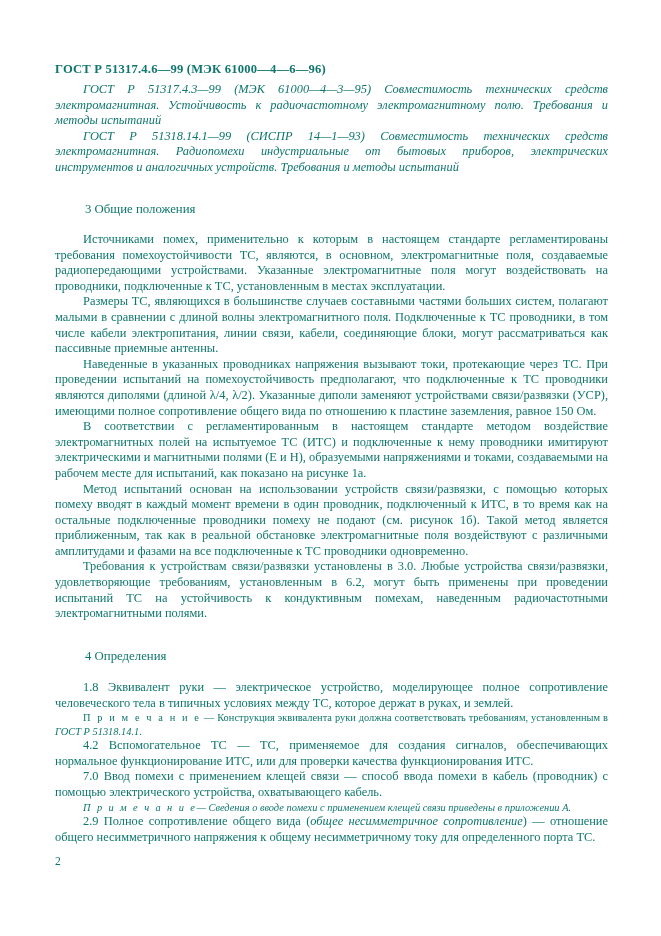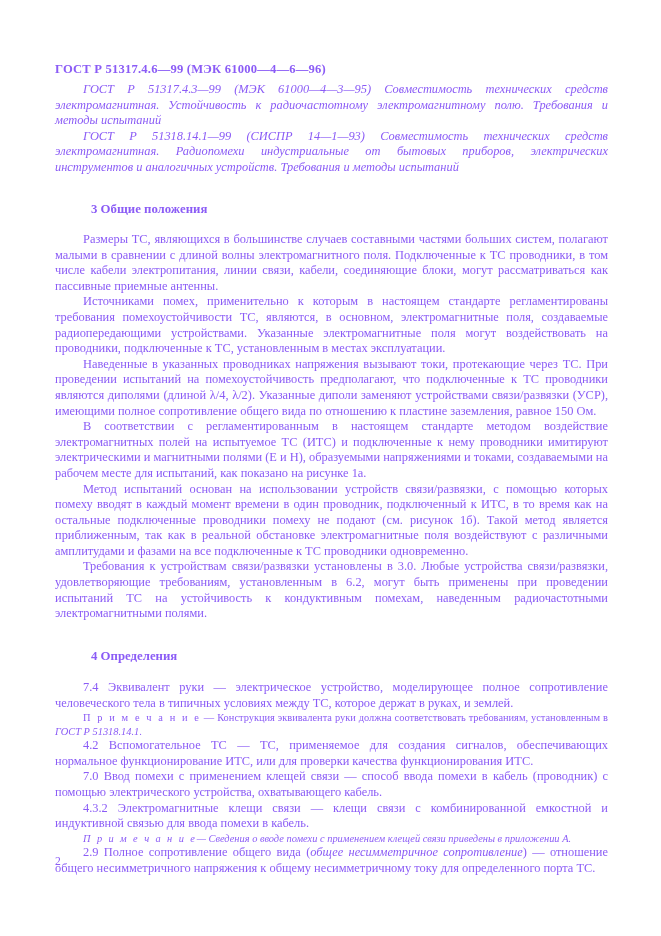--- a/index.html
+++ b/index.html
@@ -7,21 +7,21 @@
     padding: 0;
     background: #ffffff;
   }
   .page {
     position: relative;
     width: 661px;
     height: 936px;
     background: #ffffff;
     overflow: hidden;
     font-family: "Liberation Serif", "DejaVu Serif", serif;
-    color: #8b5cf6;
+    color: #0f766e;
   }
   .content {
     position: absolute;
     left: 55px;
     top: 0;
     width: 553px;
   }
   .doc-header {
     font-family: "Liberation Serif", "DejaVu Serif", serif;
     font-weight: bold;
@@ -42,23 +42,23 @@
     font-style: italic;
   }
   .block-italic {
     margin-top: 5px;
   }
   .block-italic .para.italic:nth-child(2) {
     margin-top: 0;
   }
   .heading {
     font-size: 12.8px;
-    font-weight: bold;
+    font-weight: normal;
     text-indent: 28px;
-    margin: 8px;
+    margin: 2px;
     line-height: 1.2;
   }
   .h3-wrap { margin-top: 26px; }
   .h4-wrap { margin-top: 27px; }
   .para + .para { margin-top: 0; }
   .note {
     font-size: 10.4px;
     line-height: 13.4px;
     text-align: justify;
     text-indent: 28px;
@@ -91,43 +91,42 @@
     <div class="block-italic">
       <p class="para italic">ГОСТ Р 51317.4.3—99 (МЭК 61000—4—3—95) Совместимость технических средств электромагнитная. Устойчивость к радиочастотному электромагнитному полю. Требования и методы испытаний</p>
       <p class="para italic">ГОСТ Р 51318.14.1—99 (СИСПР 14—1—93) Совместимость технических средств электромагнитная. Радиопомехи индустриальные от бытовых приборов, электрических инструментов и аналогичных устройств. Требования и методы испытаний</p>
     </div>
 
     <div class="h3-wrap">
       <h3 class="heading">3 Общие положения</h3>
     </div>
 
     <div class="sec3-body">
+      <p class="para">Источниками помех, применительно к которым в настоящем стандарте регламентированы требования помехоустойчивости ТС, являются, в основном, электромагнитные поля, создаваемые радиопередающими устройствами. Указанные электромагнитные поля могут воздействовать на проводники, подключенные к ТС, установленным в местах эксплуатации.</p>
       <p class="para">Размеры ТС, являющихся в большинстве случаев составными частями больших систем, полагают малыми в сравнении с длиной волны электромагнитного поля. Подключенные к ТС проводники, в том числе кабели электропитания, линии связи, кабели, соединяющие блоки, могут рассматриваться как пассивные приемные антенны.</p>
-      <p class="para">Источниками помех, применительно к которым в настоящем стандарте регламентированы требования помехоустойчивости ТС, являются, в основном, электромагнитные поля, создаваемые радиопередающими устройствами. Указанные электромагнитные поля могут воздействовать на проводники, подключенные к ТС, установленным в местах эксплуатации.</p>
       <p class="para">Наведенные в указанных проводниках напряжения вызывают токи, протекающие через ТС. При проведении испытаний на помехоустойчивость предполагают, что подключенные к ТС проводники являются диполями (длиной λ/4, λ/2). Указанные диполи заменяют устройствами связи/развязки (УСР), имеющими полное сопротивление общего вида по отношению к пластине заземления, равное 150 Ом.</p>
       <p class="para">В соответствии с регламентированным в настоящем стандарте методом воздействие электромагнитных полей на испытуемое ТС (ИТС) и подключенные к нему проводники имитируют электрическими и магнитными полями (Е и Н), образуемыми напряжениями и токами, создаваемыми на рабочем месте для испытаний, как показано на рисунке 1а.</p>
       <p class="para">Метод испытаний основан на использовании устройств связи/развязки, с помощью которых помеху вводят в каждый момент времени в один проводник, подключенный к ИТС, в то время как на остальные подключенные проводники помеху не подают (см. рисунок 1б). Такой метод является приближенным, так как в реальной обстановке электромагнитные поля воздействуют с различными амплитудами и фазами на все подключенные к ТС проводники одновременно.</p>
       <p class="para">Требования к устройствам связи/развязки установлены в 3.0. Любые устройства связи/развязки, удовлетворяющие требованиям, установленным в 6.2, могут быть применены при проведении испытаний ТС на устойчивость к кондуктивным помехам, наведенным радиочастотными электромагнитными полями.</p>
     </div>
 
     <div class="h4-wrap">
       <h3 class="heading">4 Определения</h3>
     </div>
 
     <div class="sec4-body">
 
-      <p class="para">7.4 Эквивалент руки — электрическое устройство, моделирующее полное сопротивление человеческого тела в типичных условиях между ТС, которое держат в руках, и землей.</p>
+      <p class="para">1.8 Эквивалент руки — электрическое устройство, моделирующее полное сопротивление человеческого тела в типичных условиях между ТС, которое держат в руках, и землей.</p>
 
       <p class="note">
         <span class="note-label">П р и м е ч а н и е</span><span> — Конструкция эквивалента руки должна соответствовать требованиям, установленным в </span><i class="ital">ГОСТ Р 51318.14.1</i><span>.</span>
       </p>
 
       <p class="para">4.2 Вспомогательное ТС — ТС, применяемое для создания сигналов, обеспечивающих нормальное функционирование ИТС, или для проверки качества функционирования ИТС.</p>
       <p class="para">7.0 Ввод помехи с применением клещей связи — способ ввода помехи в кабель (проводник) с помощью электрического устройства, охватывающего кабель.</p>
-      <p class="para">4.3.2 Электромагнитные клещи связи — клещи связи с комбинированной емкостной и индуктивной связью для ввода помехи в кабель.</p>
 
       <p class="note note-all-italic">
         <span class="note-label">П р и м е ч а н и е</span><span>— Сведения о вводе помехи с применением клещей связи приведены в приложении А.</span>
       </p>
 
       <p class="para">
         <span>2.9 Полное сопротивление общего вида (</span><i class="ital">общее несимметричное сопротивление</i><span>) — отношение общего несимметричного напряжения к общему несимметричному току для определенного порта ТС.</span>
       </p>
     </div>
 

